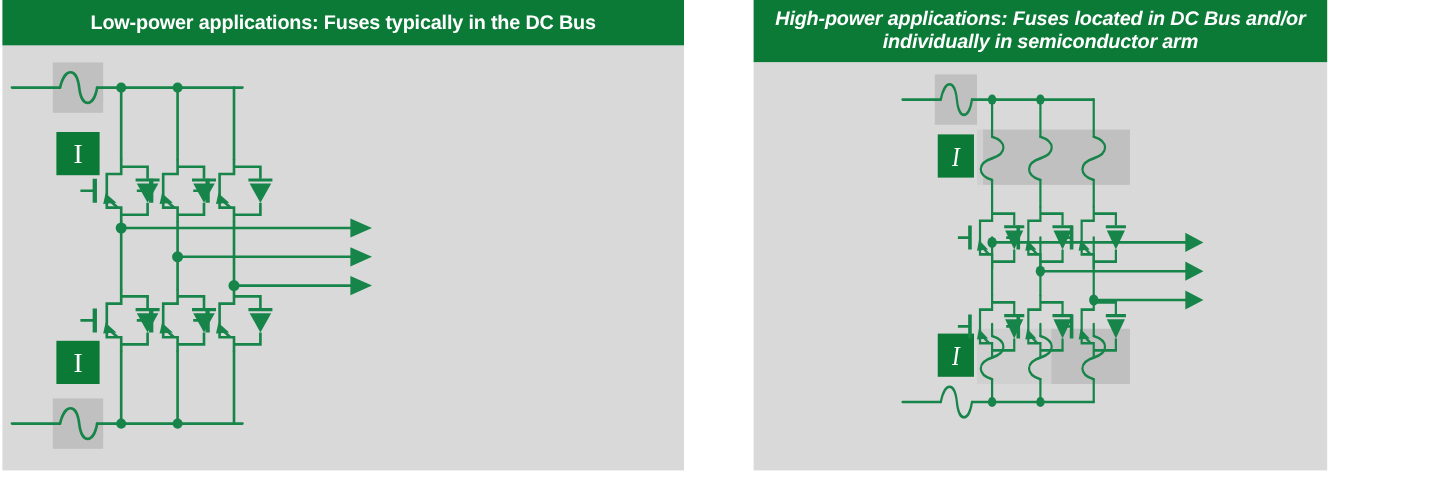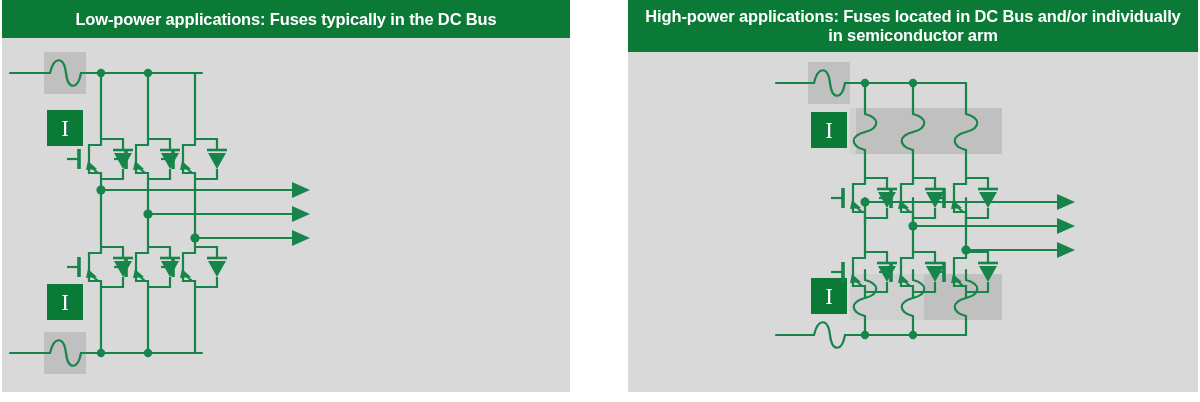--- a/index.html
+++ b/index.html
@@ -1,21 +1,21 @@
 <!DOCTYPE html>
 <html><head>
 <meta charset="utf-8">
 <style>
   html,body{margin:0;padding:0;background:#ffffff;}
   body{width:1200px;height:402px;font-family:"Liberation Sans",sans-serif;overflow:hidden;}
   .stage{position:relative;width:1200px;height:402px;}
 
   .panel{position:absolute;top:0;display:flex;flex-direction:column;}
   .panel.left{left:2px;width:568px;height:392px;}
-  .panel.right{left:628px;width:570px;height:392px;}
+  .panel.right{left:628px;width:478px;height:392px;font-style:italic;}
 
   .panel-title{
     background:#0b7a37;color:#ffffff;
     font-weight:bold;font-size:16.5px;line-height:19px;
     text-align:center;letter-spacing:-.15px;
     display:flex;align-items:center;justify-content:center;
     box-sizing:border-box;padding:0 8px;
   }
   .panel.left .panel-title{height:38px;}
   .panel.right .panel-title{height:52px;}

